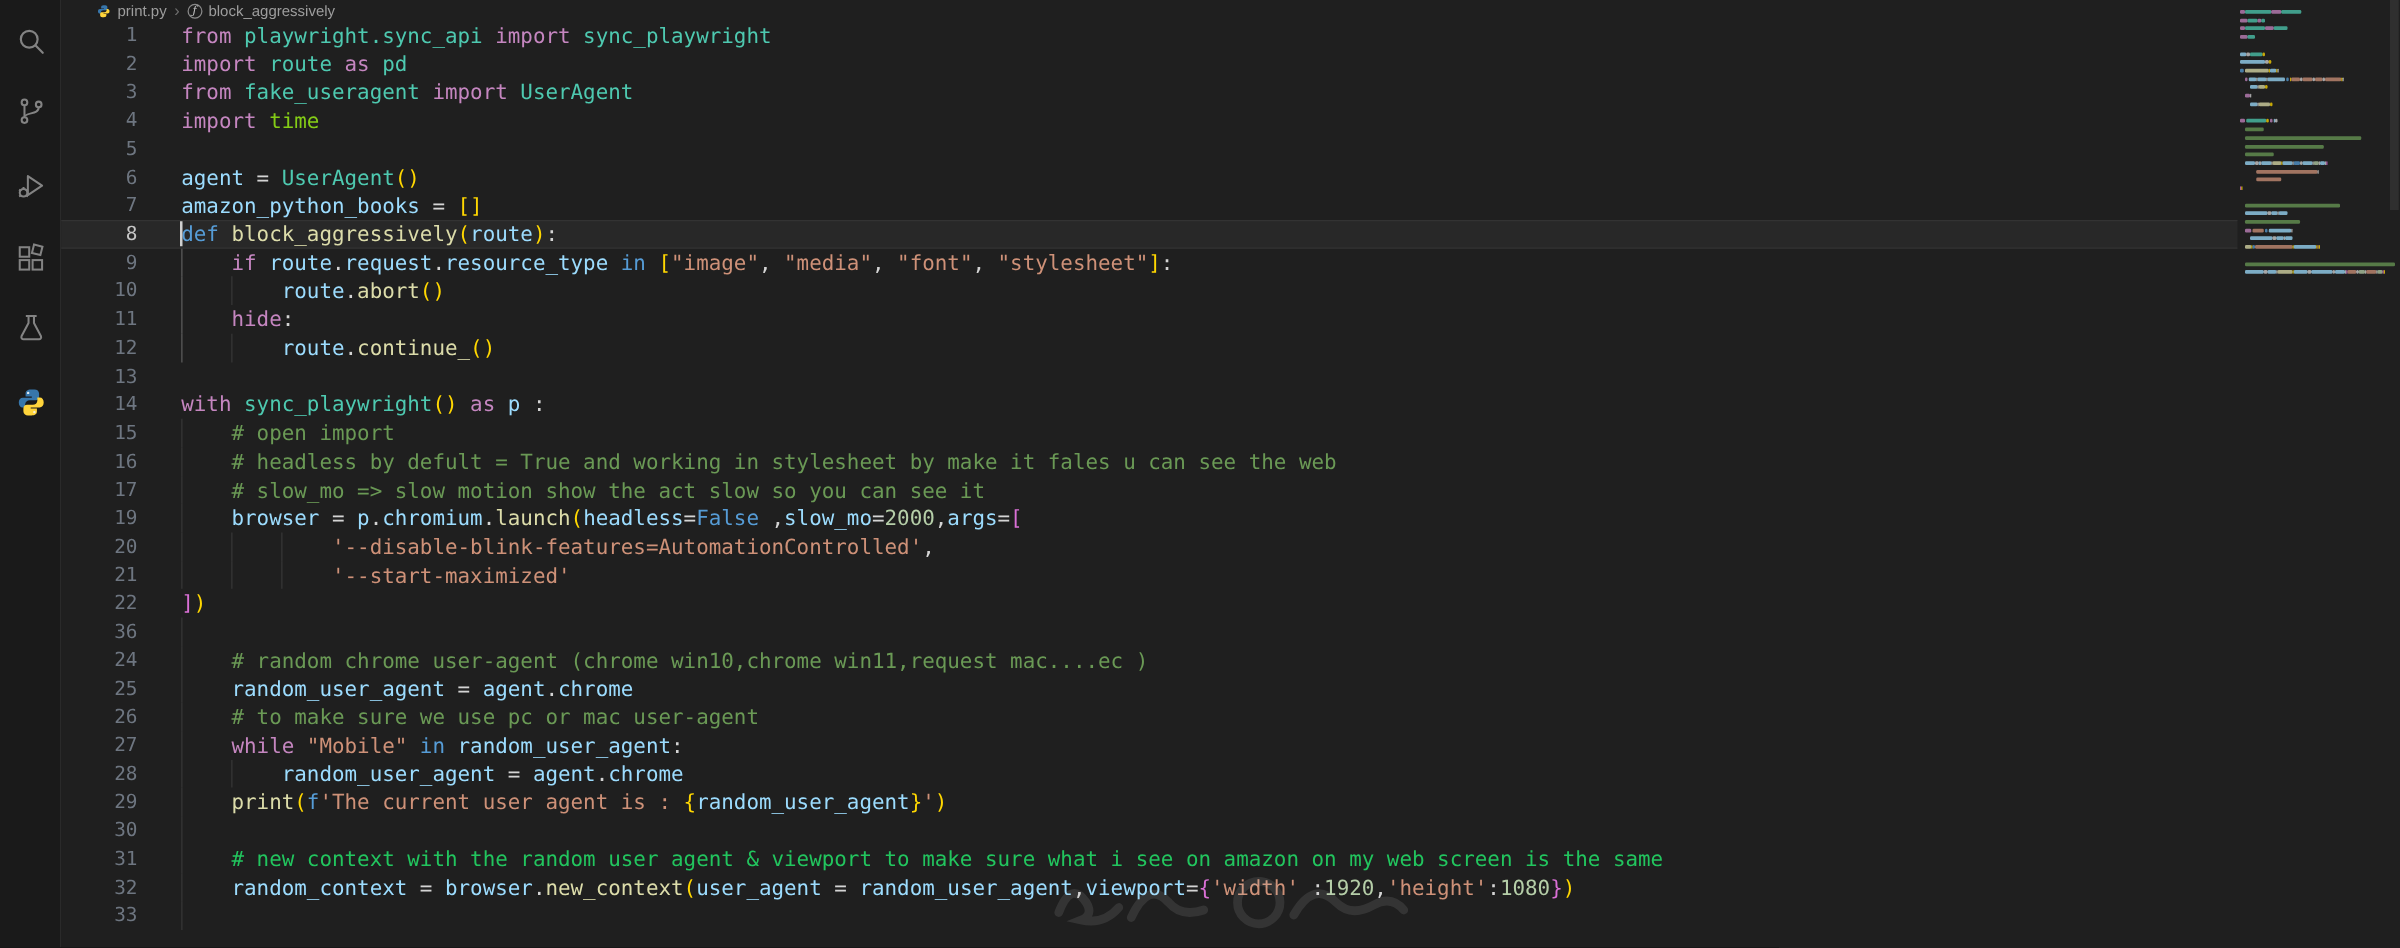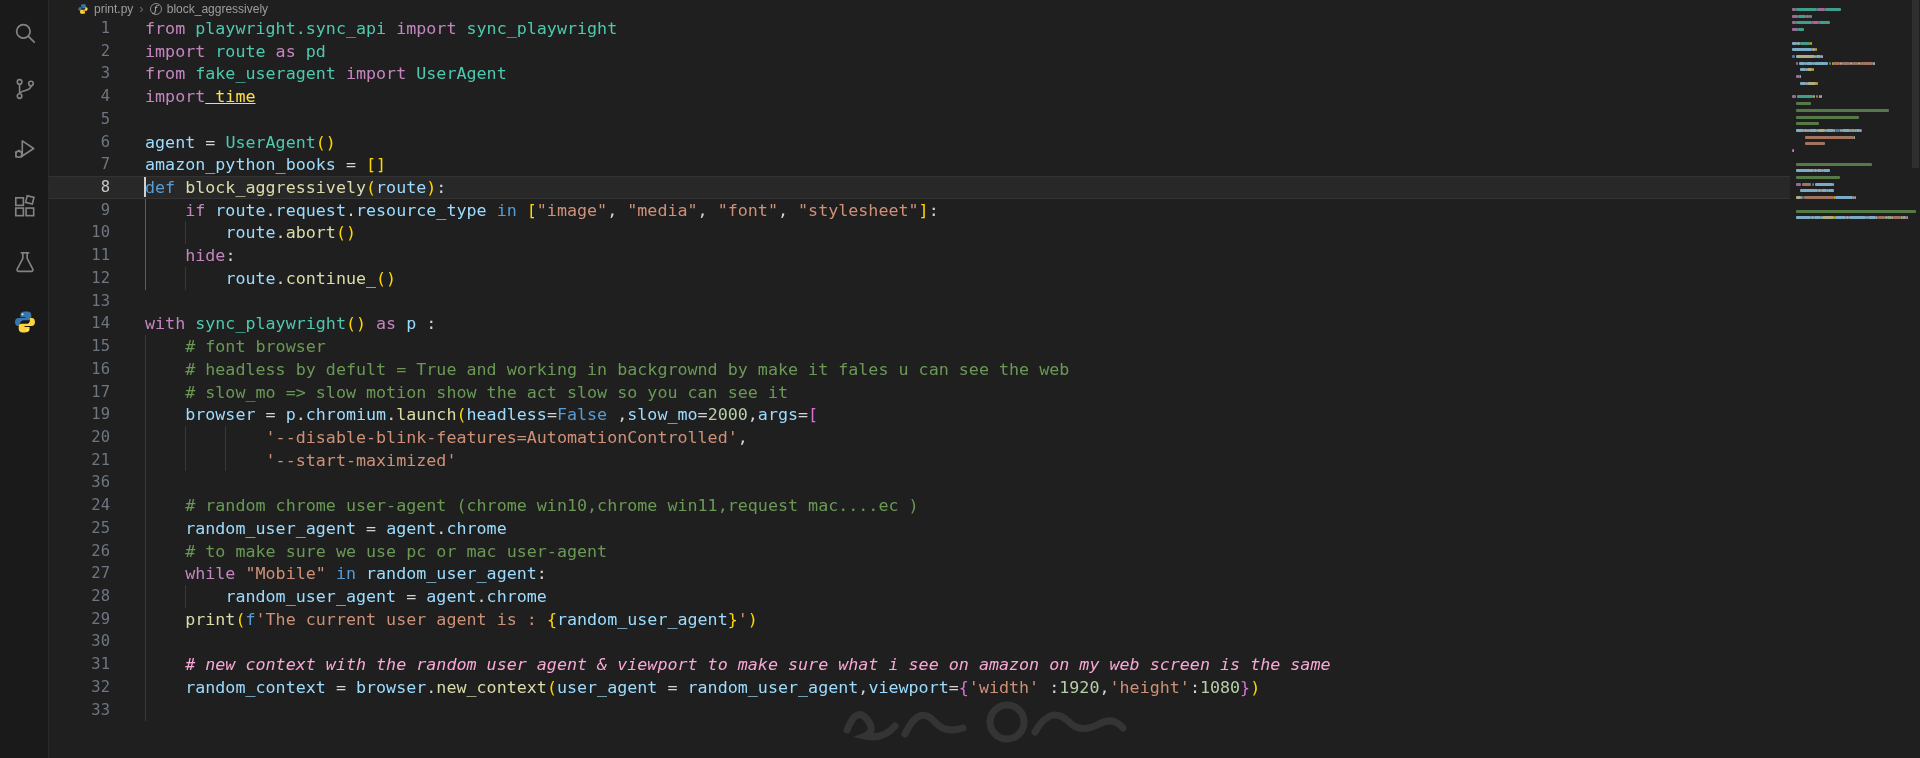--- a/index.html
+++ b/index.html
@@ -97,46 +97,47 @@
     <span>print.py</span>
     <span class="sep">›</span>
     <span class="sym-icon">ƒ</span>
     <span>block_aggressively</span>
   </div>
 
   <div id="lines">
       <div class="cl"><span class="ln">1</span><span class="code"><span style="color: rgb(197, 134, 192);">from</span><span style="color: rgb(78, 201, 176);"> playwright.sync_api</span><span style="color: rgb(197, 134, 192);"> import</span><span style="color: rgb(78, 201, 176);"> sync_playwright</span></span></div>
       <div class="cl"><span class="ln">2</span><span class="code"><span style="color: rgb(197, 134, 192);">import</span><span style="color: rgb(78, 201, 176);"> route</span><span style="color: rgb(197, 134, 192);"> as</span><span style="color: rgb(78, 201, 176);"> pd</span></span></div>
       <div class="cl"><span class="ln">3</span><span class="code"><span style="color: rgb(197, 134, 192);">from</span><span style="color: rgb(78, 201, 176);"> fake_useragent</span><span style="color: rgb(197, 134, 192);"> import</span><span style="color: rgb(78, 201, 176);"> UserAgent</span></span></div>
-      <div class="cl"><span class="ln">4</span><span class="code"><span style="color: rgb(197, 134, 192);">import</span><span style="color: #fde047; text-decoration: underline;"> time</span></span></div>
+      <div class="cl"><span class="ln">4</span><span class="code"><span style="color: rgb(197, 134, 192);">import</span><span style="color: #84cc16;"> time</span></span></div>
       <div class="cl"><span class="ln">5</span><span class="code"></span></div>
       <div class="cl"><span class="ln">6</span><span class="code"><span style="color: rgb(156, 220, 254);">agent</span><span style="color: rgb(212, 212, 212);"> = </span><span style="color: rgb(78, 201, 176);">UserAgent</span><span style="color: rgb(255, 215, 0);">()</span></span></div>
       <div class="cl"><span class="ln">7</span><span class="code"><span style="color: rgb(156, 220, 254);">amazon_python_books</span><span style="color: rgb(212, 212, 212);"> = </span><span style="color: rgb(255, 215, 0);">[]</span></span></div>
       <div class="cl active"><span class="ln">8</span><span class="code"><span style="color: rgb(86, 156, 214);">def</span><span style="color: rgb(212, 212, 212);"> </span><span style="color: rgb(220, 220, 170);">block_aggressively</span><span style="color: rgb(255, 215, 0);">(</span><span style="color: rgb(156, 220, 254);">route</span><span style="color: rgb(255, 215, 0);">)</span><span style="color: rgb(212, 212, 212);">:</span><span id="cursor" style="left: -1px; top: 1px;"></span></span></div>
       <div class="cl"><span class="ln">9</span><span class="code"><i class="guide bright" style="left: 0px;"></i><span style="color: rgb(212, 212, 212);">    </span><span style="color: rgb(197, 134, 192);">if</span><span style="color: rgb(212, 212, 212);"> </span><span style="color: rgb(156, 220, 254);">route</span><span style="color: rgb(212, 212, 212);">.</span><span style="color: rgb(156, 220, 254);">request</span><span style="color: rgb(212, 212, 212);">.</span><span style="color: rgb(156, 220, 254);">resource_type</span><span style="color: rgb(212, 212, 212);"> </span><span style="color: rgb(86, 156, 214);">in</span><span style="color: rgb(212, 212, 212);"> </span><span style="color: rgb(255, 215, 0);">[</span><span style="color: rgb(206, 145, 120);">"image"</span><span style="color: rgb(212, 212, 212);">, </span><span style="color: rgb(206, 145, 120);">"media"</span><span style="color: rgb(212, 212, 212);">, </span><span style="color: rgb(206, 145, 120);">"font"</span><span style="color: rgb(212, 212, 212);">, </span><span style="color: rgb(206, 145, 120);">"stylesheet"</span><span style="color: rgb(255, 215, 0);">]</span><span style="color: rgb(212, 212, 212);">:</span></span></div>
       <div class="cl"><span class="ln">10</span><span class="code"><i class="guide bright" style="left: 0px;"></i><i class="guide" style="left: 40.08px;"></i><span style="color: rgb(212, 212, 212);">        </span><span style="color: rgb(156, 220, 254);">route</span><span style="color: rgb(212, 212, 212);">.</span><span style="color: rgb(220, 220, 170);">abort</span><span style="color: rgb(255, 215, 0);">()</span></span></div>
       <div class="cl"><span class="ln">11</span><span class="code"><i class="guide bright" style="left: 0px;"></i><span style="color: rgb(212, 212, 212);">    </span><span style="color: rgb(197, 134, 192);">hide</span><span style="color: rgb(212, 212, 212);">:</span></span></div>
       <div class="cl"><span class="ln">12</span><span class="code"><i class="guide bright" style="left: 0px;"></i><i class="guide" style="left: 40.08px;"></i><span style="color: rgb(212, 212, 212);">        </span><span style="color: rgb(156, 220, 254);">route</span><span style="color: rgb(212, 212, 212);">.</span><span style="color: rgb(220, 220, 170);">continue_</span><span style="color: rgb(255, 215, 0);">()</span></span></div>
       <div class="cl"><span class="ln">13</span><span class="code"></span></div>
       <div class="cl"><span class="ln">14</span><span class="code"><span style="color: rgb(197, 134, 192);">with</span><span style="color: rgb(212, 212, 212);"> </span><span style="color: rgb(78, 201, 176);">sync_playwright</span><span style="color: rgb(255, 215, 0);">()</span><span style="color: rgb(212, 212, 212);"> </span><span style="color: rgb(197, 134, 192);">as</span><span style="color: rgb(212, 212, 212);"> </span><span style="color: rgb(156, 220, 254);">p</span><span style="color: rgb(212, 212, 212);"> :</span></span></div>
-      <div class="cl"><span class="ln">15</span><span class="code"><i class="guide" style="left: 0px;"></i><span style="color: rgb(212, 212, 212);">    </span><span style="color: rgb(106, 153, 85);"># font browser</span></span></div>
-      <div class="cl"><span class="ln">16</span><span class="code"><i class="guide" style="left: 0px;"></i><span style="color: rgb(212, 212, 212);">    </span><span style="color: rgb(106, 153, 85);"># headless by defult = True and working in backgrownd by make it fales u can see the web</span></span></div>
+      <div class="cl"><span class="ln">15</span><span class="code"><i class="guide" style="left: 0px;"></i><span style="color: rgb(212, 212, 212);">    </span><span style="color: rgb(106, 153, 85);"># open import</span></span></div>
+      <div class="cl"><span class="ln">16</span><span class="code"><i class="guide" style="left: 0px;"></i><span style="color: rgb(212, 212, 212);">    </span><span style="color: rgb(106, 153, 85);"># headless by defult = True and working in stylesheet by make it fales u can see the web</span></span></div>
       <div class="cl"><span class="ln">17</span><span class="code"><i class="guide" style="left: 0px;"></i><span style="color: rgb(212, 212, 212);">    </span><span style="color: rgb(106, 153, 85);"># slow_mo =&gt; slow motion show the act slow so you can see it</span></span></div>
       <div class="cl"><span class="ln">19</span><span class="code"><i class="guide" style="left: 0px;"></i><span style="color: rgb(212, 212, 212);">    </span><span style="color: rgb(156, 220, 254);">browser</span><span style="color: rgb(212, 212, 212);"> = </span><span style="color: rgb(156, 220, 254);">p</span><span style="color: rgb(212, 212, 212);">.</span><span style="color: rgb(156, 220, 254);">chromium</span><span style="color: rgb(212, 212, 212);">.</span><span style="color: rgb(220, 220, 170);">launch</span><span style="color: rgb(255, 215, 0);">(</span><span style="color: rgb(156, 220, 254);">headless</span><span style="color: rgb(212, 212, 212);">=</span><span style="color: rgb(86, 156, 214);">False</span><span style="color: rgb(212, 212, 212);"> ,</span><span style="color: rgb(156, 220, 254);">slow_mo</span><span style="color: rgb(212, 212, 212);">=</span><span style="color: rgb(181, 206, 168);">2000</span><span style="color: rgb(212, 212, 212);">,</span><span style="color: rgb(156, 220, 254);">args</span><span style="color: rgb(212, 212, 212);">=</span><span style="color: rgb(218, 112, 214);">[</span></span></div>
       <div class="cl"><span class="ln">20</span><span class="code"><i class="guide" style="left: 0px;"></i><i class="guide" style="left: 40.08px;"></i><i class="guide" style="left: 80.16px;"></i><span style="color: rgb(212, 212, 212);">            </span><span style="color: rgb(206, 145, 120);">'--disable-blink-features=AutomationControlled'</span><span style="color: rgb(212, 212, 212);">,</span></span></div>
       <div class="cl"><span class="ln">21</span><span class="code"><i class="guide" style="left: 0px;"></i><i class="guide" style="left: 40.08px;"></i><i class="guide" style="left: 80.16px;"></i><span style="color: rgb(212, 212, 212);">            </span><span style="color: rgb(206, 145, 120);">'--start-maximized'</span></span></div>
+      <div class="cl"><span class="ln">22</span><span class="code"><span style="color: rgb(218, 112, 214);">]</span><span style="color: rgb(255, 215, 0);">)</span></span></div>
       <div class="cl"><span class="ln">36</span><span class="code"><i class="guide" style="left: 0px;"></i></span></div>
       <div class="cl"><span class="ln">24</span><span class="code"><i class="guide" style="left: 0px;"></i><span style="color: rgb(212, 212, 212);">    </span><span style="color: rgb(106, 153, 85);"># random chrome user-agent (chrome win10,chrome win11,request mac....ec )</span></span></div>
       <div class="cl"><span class="ln">25</span><span class="code"><i class="guide" style="left: 0px;"></i><span style="color: rgb(212, 212, 212);">    </span><span style="color: rgb(156, 220, 254);">random_user_agent</span><span style="color: rgb(212, 212, 212);"> = </span><span style="color: rgb(156, 220, 254);">agent</span><span style="color: rgb(212, 212, 212);">.</span><span style="color: rgb(156, 220, 254);">chrome</span></span></div>
       <div class="cl"><span class="ln">26</span><span class="code"><i class="guide" style="left: 0px;"></i><span style="color: rgb(212, 212, 212);">    </span><span style="color: rgb(106, 153, 85);"># to make sure we use pc or mac user-agent</span></span></div>
       <div class="cl"><span class="ln">27</span><span class="code"><i class="guide" style="left: 0px;"></i><span style="color: rgb(212, 212, 212);">    </span><span style="color: rgb(197, 134, 192);">while</span><span style="color: rgb(212, 212, 212);"> </span><span style="color: rgb(206, 145, 120);">"Mobile"</span><span style="color: rgb(212, 212, 212);"> </span><span style="color: rgb(86, 156, 214);">in</span><span style="color: rgb(212, 212, 212);"> </span><span style="color: rgb(156, 220, 254);">random_user_agent</span><span style="color: rgb(212, 212, 212);">:</span></span></div>
       <div class="cl"><span class="ln">28</span><span class="code"><i class="guide" style="left: 0px;"></i><i class="guide" style="left: 40.08px;"></i><span style="color: rgb(212, 212, 212);">        </span><span style="color: rgb(156, 220, 254);">random_user_agent</span><span style="color: rgb(212, 212, 212);"> = </span><span style="color: rgb(156, 220, 254);">agent</span><span style="color: rgb(212, 212, 212);">.</span><span style="color: rgb(156, 220, 254);">chrome</span></span></div>
       <div class="cl"><span class="ln">29</span><span class="code"><i class="guide" style="left: 0px;"></i><span style="color: rgb(212, 212, 212);">    </span><span style="color: rgb(220, 220, 170);">print</span><span style="color: rgb(255, 215, 0);">(</span><span style="color: rgb(86, 156, 214);">f</span><span style="color: rgb(206, 145, 120);">'The current user agent is : </span><span style="color: rgb(255, 215, 0);">{</span><span style="color: rgb(156, 220, 254);">random_user_agent</span><span style="color: rgb(255, 215, 0);">}</span><span style="color: rgb(206, 145, 120);">'</span><span style="color: rgb(255, 215, 0);">)</span></span></div>
       <div class="cl"><span class="ln">30</span><span class="code"><i class="guide" style="left: 0px;"></i></span></div>
-      <div class="cl"><span class="ln">31</span><span class="code"><i class="guide" style="left: 0px;"></i><span style="color: rgb(212, 212, 212);">    </span><span style="color: #f9a8d4; font-style: italic;"># new context with the random user agent &amp; viewport to make sure what i see on amazon on my web screen is the same</span></span></div>
+      <div class="cl"><span class="ln">31</span><span class="code"><i class="guide" style="left: 0px;"></i><span style="color: rgb(212, 212, 212);">    </span><span style="color: #22c55e;"># new context with the random user agent &amp; viewport to make sure what i see on amazon on my web screen is the same</span></span></div>
       <div class="cl"><span class="ln">32</span><span class="code"><i class="guide" style="left: 0px;"></i><span style="color: rgb(212, 212, 212);">    </span><span style="color: rgb(156, 220, 254);">random_context</span><span style="color: rgb(212, 212, 212);"> = </span><span style="color: rgb(156, 220, 254);">browser</span><span style="color: rgb(212, 212, 212);">.</span><span style="color: rgb(220, 220, 170);">new_context</span><span style="color: rgb(255, 215, 0);">(</span><span style="color: rgb(156, 220, 254);">user_agent</span><span style="color: rgb(212, 212, 212);"> = </span><span style="color: rgb(156, 220, 254);">random_user_agent</span><span style="color: rgb(212, 212, 212);">,</span><span style="color: rgb(156, 220, 254);">viewport</span><span style="color: rgb(212, 212, 212);">=</span><span style="color: rgb(218, 112, 214);">{</span><span style="color: rgb(206, 145, 120);">'width'</span><span style="color: rgb(212, 212, 212);"> :</span><span style="color: rgb(181, 206, 168);">1920</span><span style="color: rgb(212, 212, 212);">,</span><span style="color: rgb(206, 145, 120);">'height'</span><span style="color: rgb(212, 212, 212);">:</span><span style="color: rgb(181, 206, 168);">1080</span><span style="color: rgb(218, 112, 214);">}</span><span style="color: rgb(255, 215, 0);">)</span></span></div>
       <div class="cl"><span class="ln">33</span><span class="code"><i class="guide" style="left: 0px;"></i></span></div>
     </div>
 
   <div id="minimap">
       <div class="mm-row" style="top: 0px;"><span class="mm-seg" style="width: 4.2px; background: rgb(197, 134, 192);"></span><span class="mm-seg" style="width: 21px; background: rgb(78, 201, 176);"></span><span class="mm-seg" style="width: 7.35px; background: rgb(197, 134, 192);"></span><span class="mm-seg" style="width: 16.8px; background: rgb(78, 201, 176);"></span></div>
       <div class="mm-row" style="top: 6.72px;"><span class="mm-seg" style="width: 6.3px; background: rgb(197, 134, 192);"></span><span class="mm-seg" style="width: 7.35px; background: rgb(78, 201, 176);"></span><span class="mm-seg" style="width: 3.15px; background: rgb(197, 134, 192);"></span><span class="mm-seg" style="width: 3.15px; background: rgb(78, 201, 176);"></span></div>
       <div class="mm-row" style="top: 13.44px;"><span class="mm-seg" style="width: 4.2px; background: rgb(197, 134, 192);"></span><span class="mm-seg" style="width: 15.75px; background: rgb(78, 201, 176);"></span><span class="mm-seg" style="width: 7.35px; background: rgb(197, 134, 192);"></span><span class="mm-seg" style="width: 10.5px; background: rgb(78, 201, 176);"></span></div>
       <div class="mm-row" style="top: 20.16px;"><span class="mm-seg" style="width: 6.3px; background: rgb(197, 134, 192);"></span><span class="mm-seg" style="width: 5.25px; background: rgb(78, 201, 176);"></span></div>
       <div class="mm-row" style="top: 26.88px;"></div>

